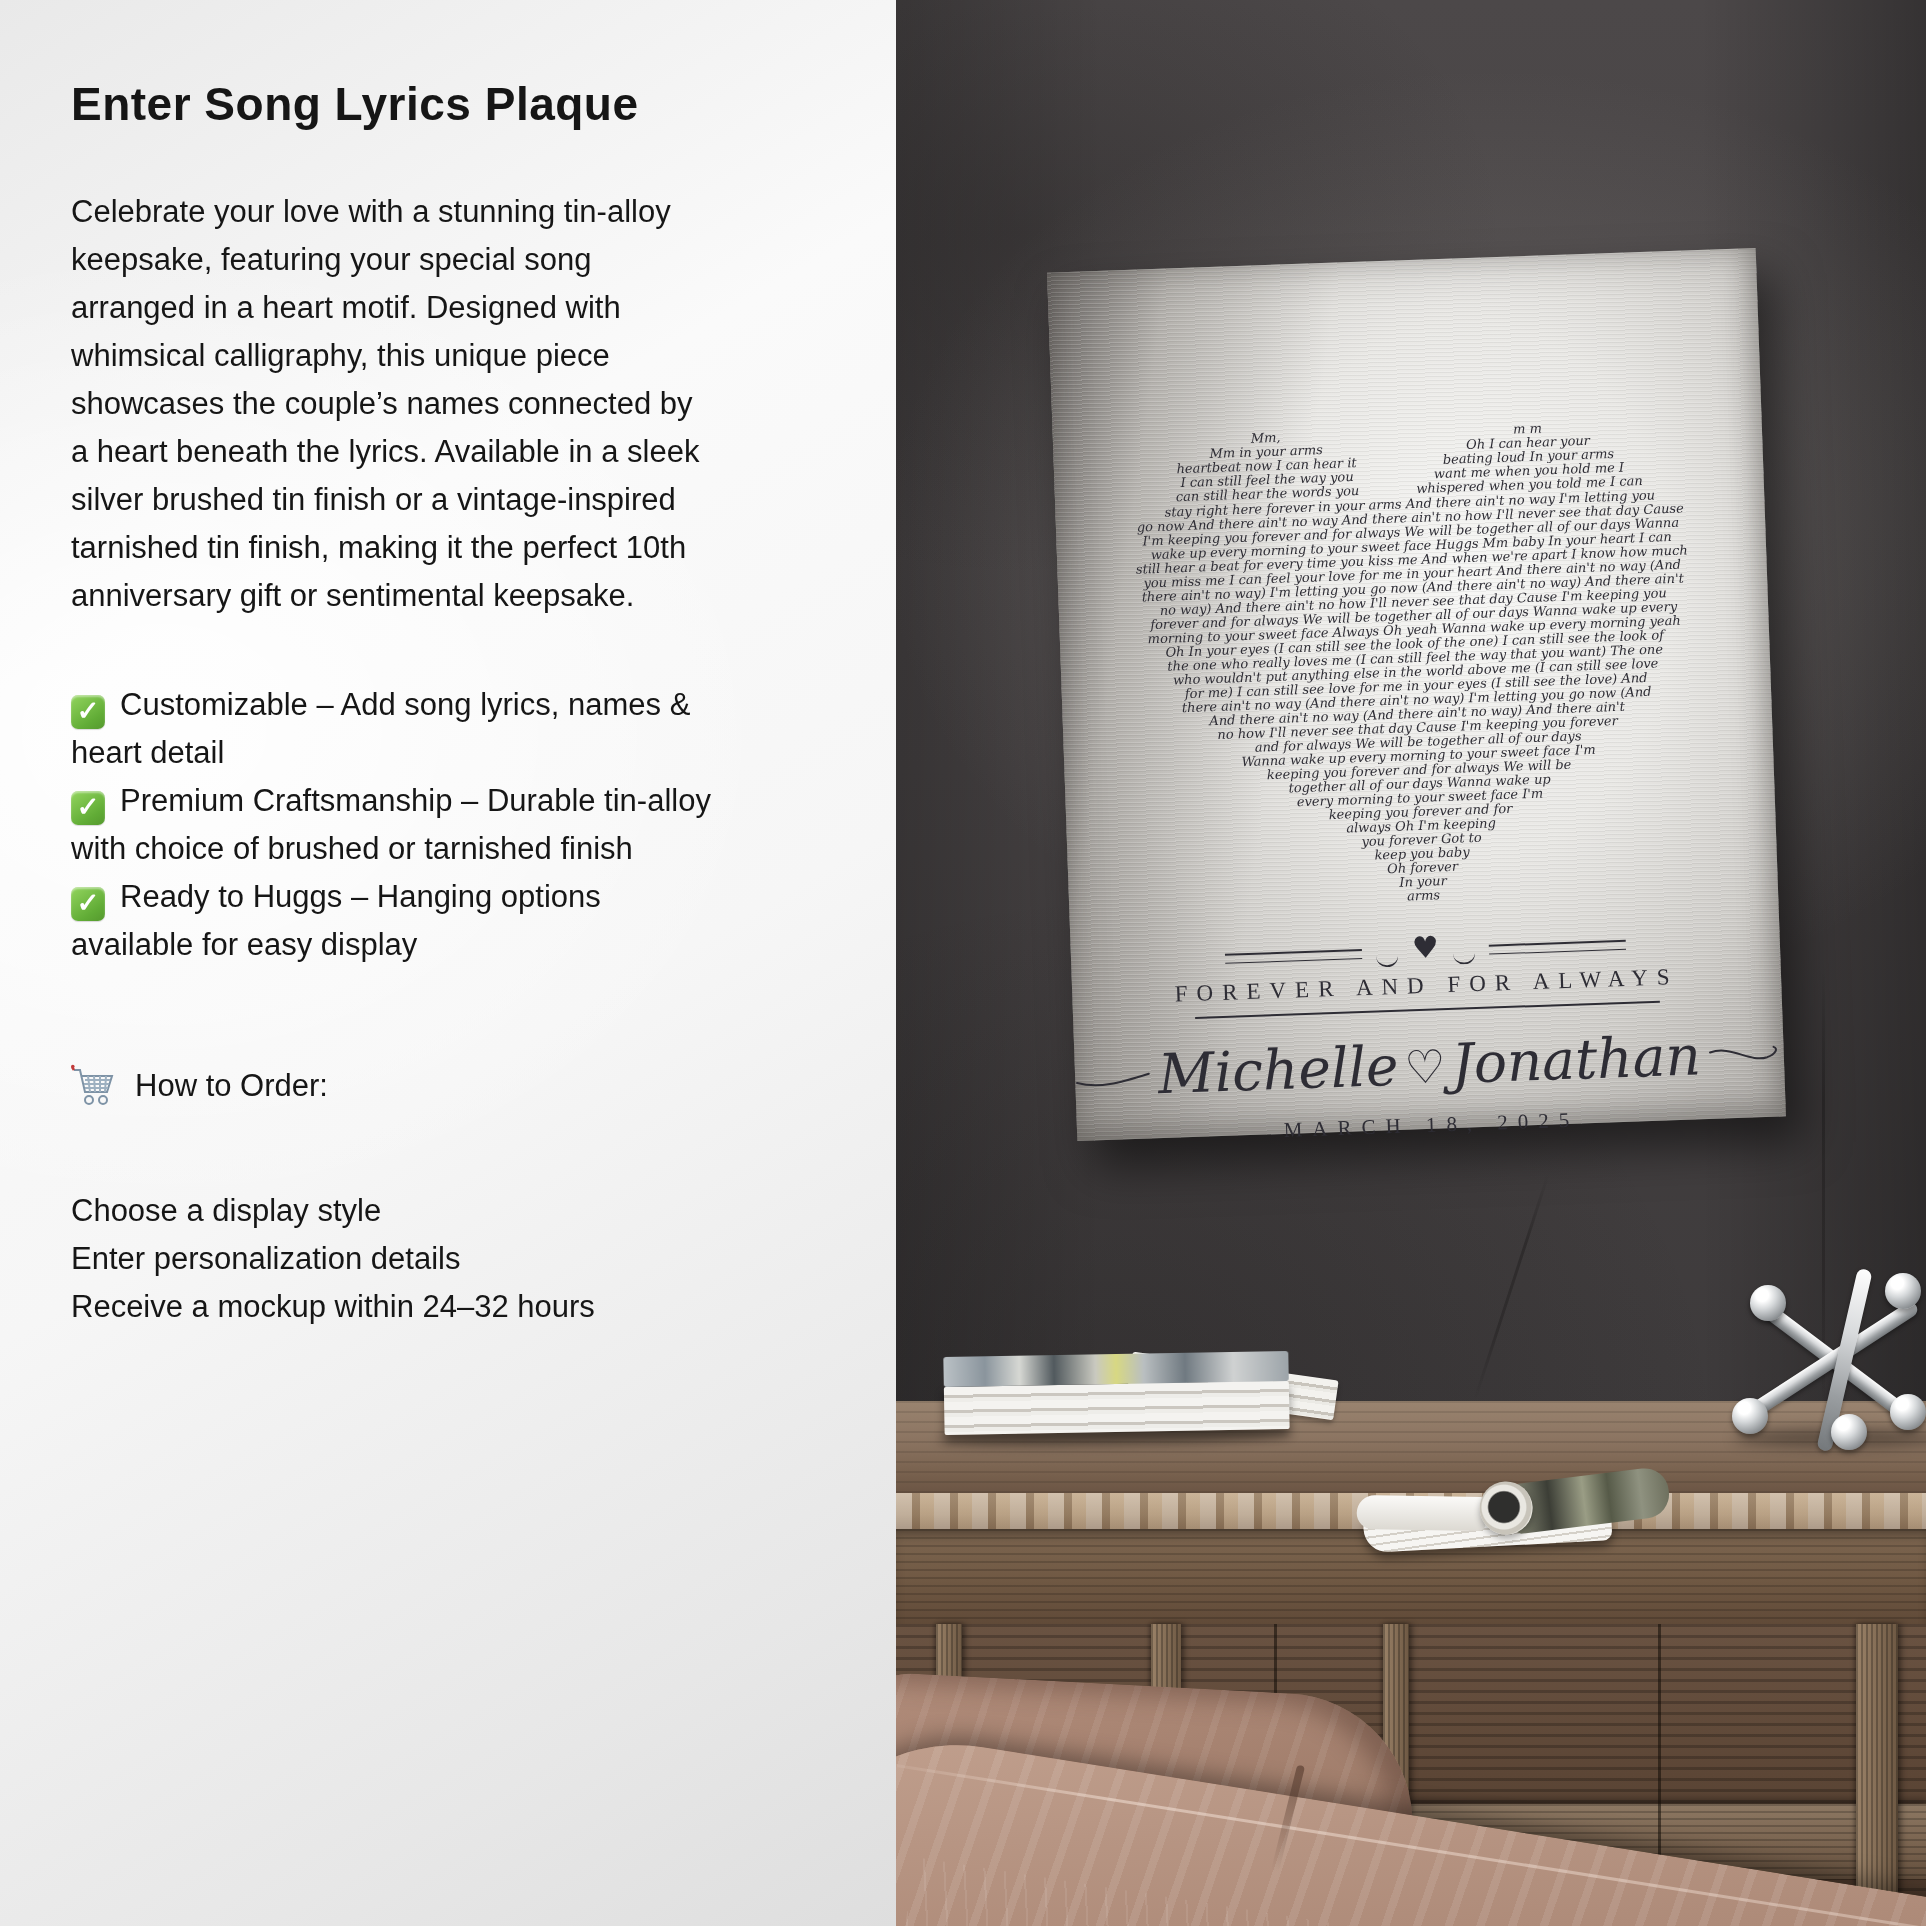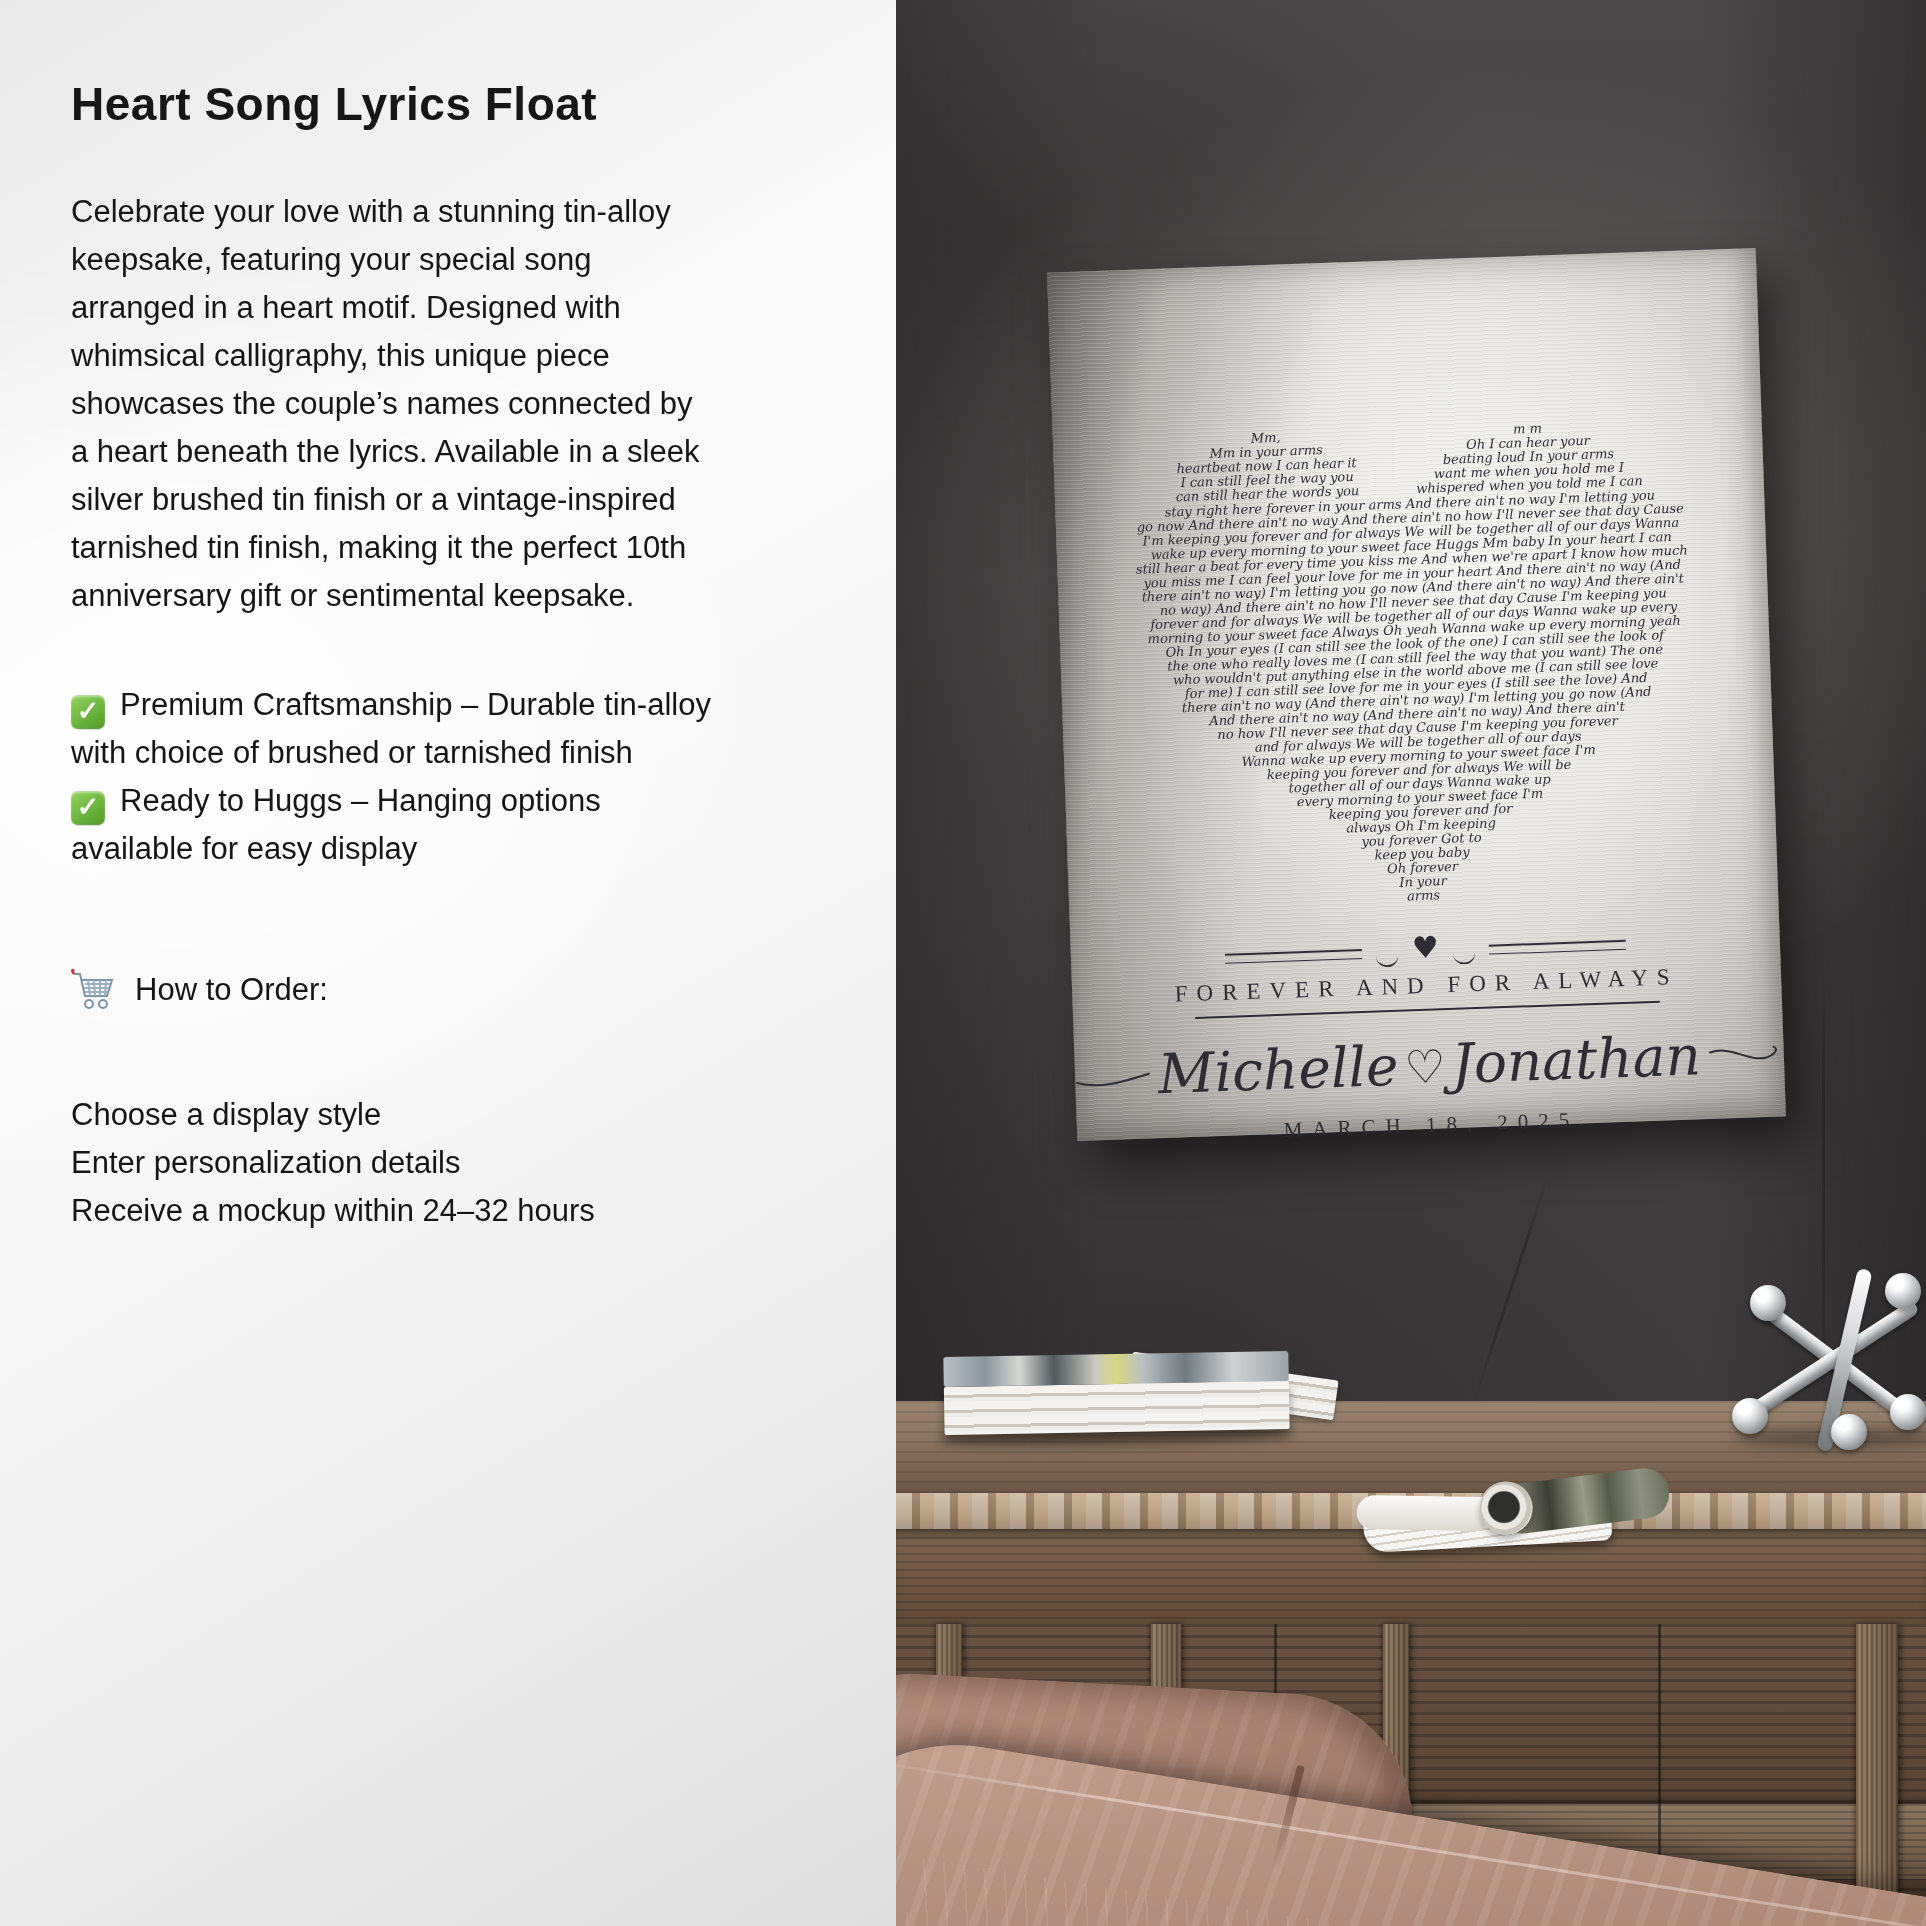--- a/index.html
+++ b/index.html
@@ -150,24 +150,25 @@
   .fold{position:absolute;left:388px;top:1764px;width:8px;height:109px;z-index:9;transform:rotate(14deg);border-radius:6px;
     background:linear-gradient(180deg,rgba(72,46,34,.55),rgba(72,46,34,0));}
 </style>
 </head>
 <body>
 
 <div class="stage">
 
   <div class="left-panel">
     <div class="left-inner">
-      <h1 class="title">Heart Song Lyrics Float</h1>
+      <h1 class="title">Enter Song Lyrics Plaque</h1>
       <p class="desc">Celebrate your love with a stunning tin-alloy keepsake, featuring your special song arranged in a heart motif. Designed with whimsical calligraphy, this unique piece showcases the couple’s names connected by a heart beneath the lyrics. Available in a sleek silver brushed tin finish or a vintage-inspired tarnished tin finish, making it the perfect 10th anniversary gift or sentimental keepsake.</p>
 
       <div class="features">
+          <div class="feature"><span class="check">✓</span><span>Customizable – Add song lyrics, names &amp; heart detail</span></div>
           <div class="feature"><span class="check">✓</span><span>Premium Craftsmanship – Durable tin-alloy with choice of brushed or tarnished finish</span></div>
           <div class="feature"><span class="check">✓</span><span>Ready to Huggs – Hanging options available for easy display</span></div>
         </div>
 
       <div class="howto">
         <svg class="cart-icon" viewBox="0 0 46 44">
           <g fill="none" stroke="#8fa3b4" stroke-width="2">
             <path d="M3 6 L9 6 L14 28 L36 28 L41 12 L11 12" stroke="#7e93a6"></path>
             <path d="M14 16 L39 16 M13 20 L38 20 M14 24 L37 24" stroke="#9db0c0"></path>
             <path d="M17 12 L19 28 M23 12 L24 28 M29 12 L29 28 M35 12 L34 28" stroke="#9db0c0"></path>

